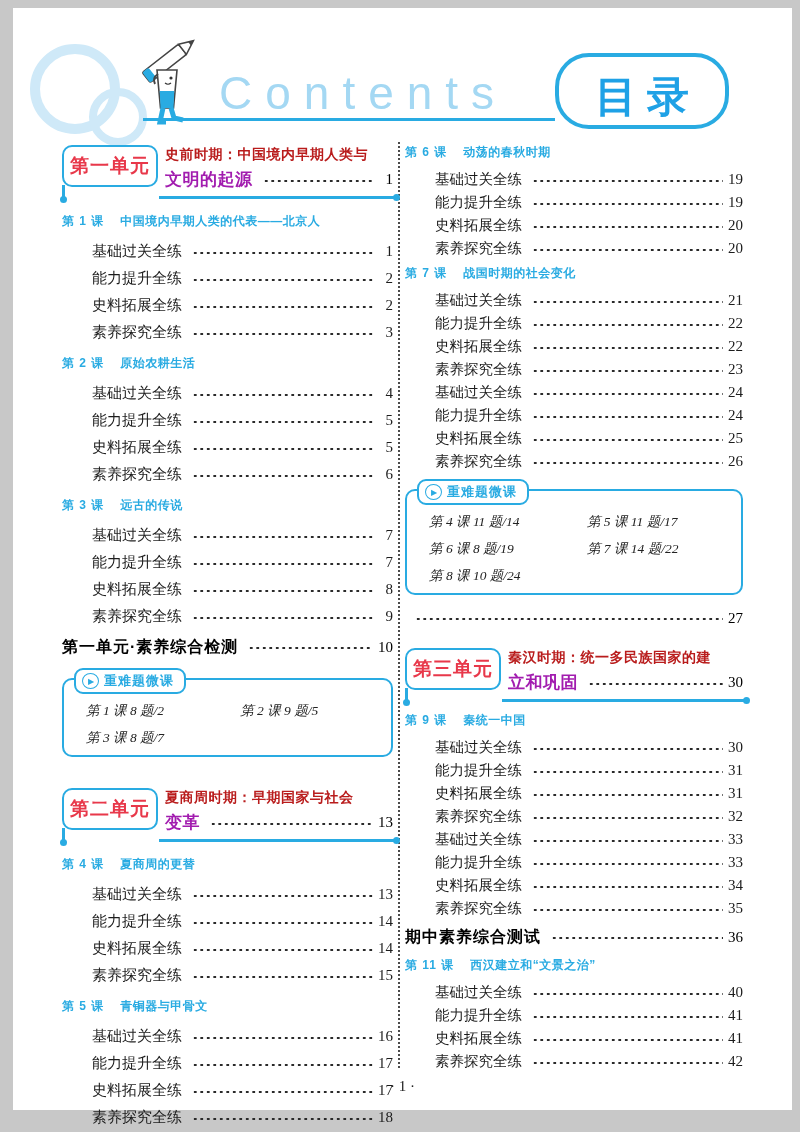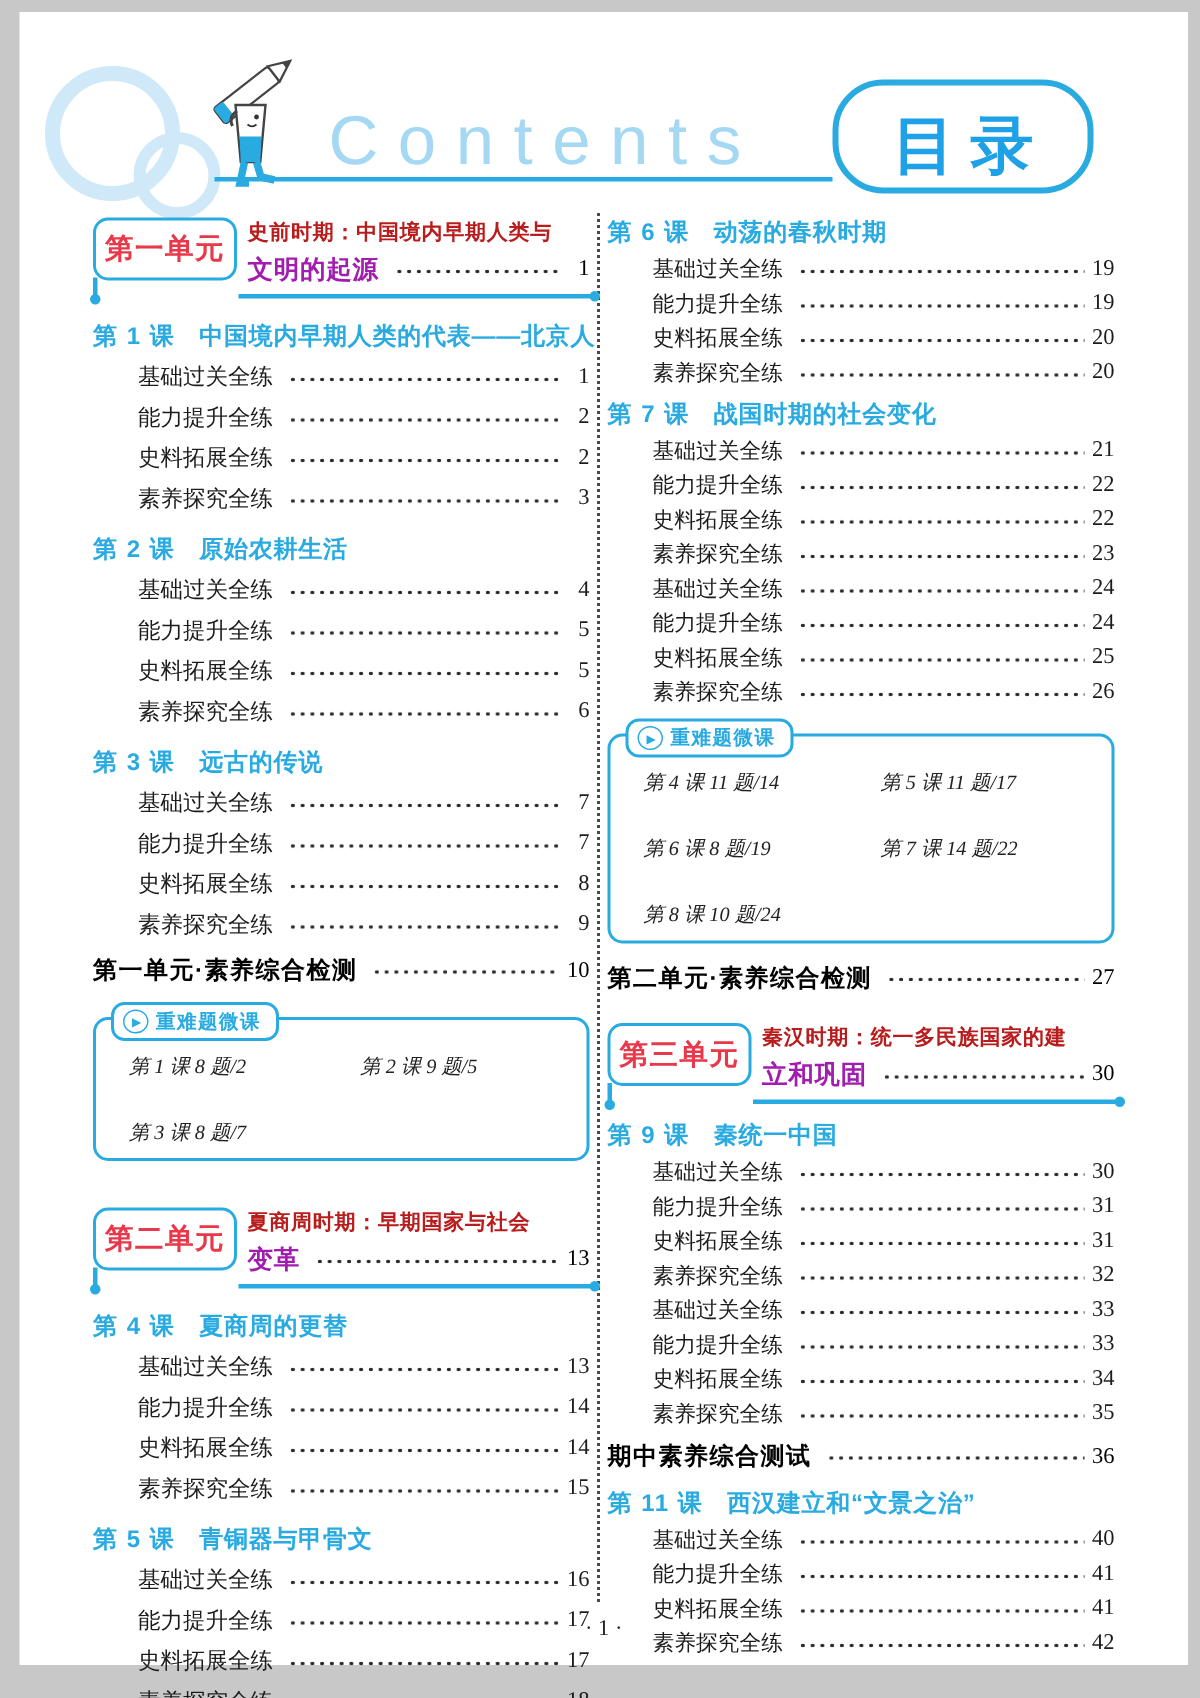--- a/index.html
+++ b/index.html
@@ -31,21 +31,21 @@
   .utail{position:absolute;left:0;top:43px;width:2.5px;height:13px;background:#29abe2;}
   .utail::after{content:"";position:absolute;left:-2.2px;bottom:-5px;width:7px;height:7px;border-radius:50%;background:#29abe2;}
   .uline{position:absolute;left:97px;right:-5px;top:54px;height:2.5px;background:#29abe2;}
   .uline::after{content:"";position:absolute;right:-2px;top:-2.2px;width:7px;height:7px;border-radius:50%;background:#29abe2;}
   .utitle{margin-left:103px;}
   .ut1{font-weight:bold;font-size:14px;letter-spacing:0.5px;line-height:25px;color:#b91c1c;white-space:nowrap;}
   .ut2row{display:flex;align-items:center;height:25px;}
   .ut2{font-weight:bold;font-size:17px;letter-spacing:0.5px;color:#a21caf;white-space:nowrap;}
 
   
-  .lh{display:flex;margin:9px 0 3px;font-weight:bold;font-size:16px;color:#29abe2;height:22px;align-items:flex-end;}
+  .lh{display:flex;margin:9px 0 3px;font-weight:bold;font-size:12px;color:#29abe2;height:22px;align-items:flex-start;}
   .col-right .lh{margin:5px 0 2px;}
   .ln{margin-right:16px;white-space:nowrap;letter-spacing:1px;}
   .lt{white-space:nowrap;letter-spacing:0.5px;}
   .row{display:flex;align-items:center;height:27px;padding-left:30px;
     font-family:"Liberation Serif","DejaVu Serif",serif;font-size:15px;color:#1c1c1c;}
   .col-right .row{height:23px;font-size:14.5px;}
   .dots{flex:1 1 auto;height:14px;margin:2px 4px 0 10px;
     background-image:radial-gradient(circle,#2a2a2a 1.1px,transparent 1.4px);
     background-size:6.5px 14px;background-repeat:repeat-x;background-position:0 center;}
   .pg{font-family:"Liberation Serif","DejaVu Serif",serif;font-size:15px;min-width:16px;text-align:right;}
@@ -54,21 +54,21 @@
   .sumlbl{font-weight:bold;font-size:16px;color:#000;letter-spacing:1px;white-space:nowrap;}
 
   
   .micro{position:relative;border:2px solid #29abe2;border-radius:10px;margin:16px 0 8px;
     padding:22px 14px 8px 22px;background:#fff;}
   .mtab{position:absolute;top:-12px;left:10px;background:#fff;border:2px solid #29abe2;
     border-radius:9px;padding:2px 10px 2px 6px;display:flex;align-items:center;gap:5px;}
   .mplay{width:14px;height:14px;border:1.6px solid #29abe2;border-radius:50%;color:#29abe2;
     font-size:8px;display:flex;align-items:center;justify-content:center;padding-left:1px;}
   .mtitle{color:#29abe2;font-weight:bold;font-size:13px;letter-spacing:1px;}
-  .mgrid{display:grid;grid-template-columns:53% 47%;row-gap:26px;
+  .mgrid{display:grid;grid-template-columns:53% 47%;row-gap:9px;
     font-family:"Liberation Serif","DejaVu Serif",serif;font-style:italic;font-size:13.5px;color:#222;}
 
   .footer{position:absolute;left:0;right:0;top:1070px;text-align:center;
     font-family:"Liberation Serif","DejaVu Serif",serif;font-size:15px;color:#222;}
 </style>
 </head>
 <body>
 
 <div class="page">
 
@@ -371,21 +371,20 @@
       <div class="mgrid">
         <span>第 4 课 11 题/14</span>
         <span>第 5 课 11 题/17</span>
         <span>第 6 课 8 题/19</span>
         <span>第 7 课 14 题/22</span>
         <span>第 8 课 10 题/24</span>
       </div>
     </div>
 
     <div class="sumrow">
-      <span class="sumlbl">第二单元·素养综合检测</span>
       <span class="dots"></span>
       <span class="pg">27</span>
     </div>
 
     <div class="unit" style="margin-top:12px;">
       <div class="ubadge">第三单元</div>
       <div class="utail"></div>
       <div class="utitle">
         <div class="ut1">秦汉时期：统一多民族国家的建</div>
         <div class="ut2row">

